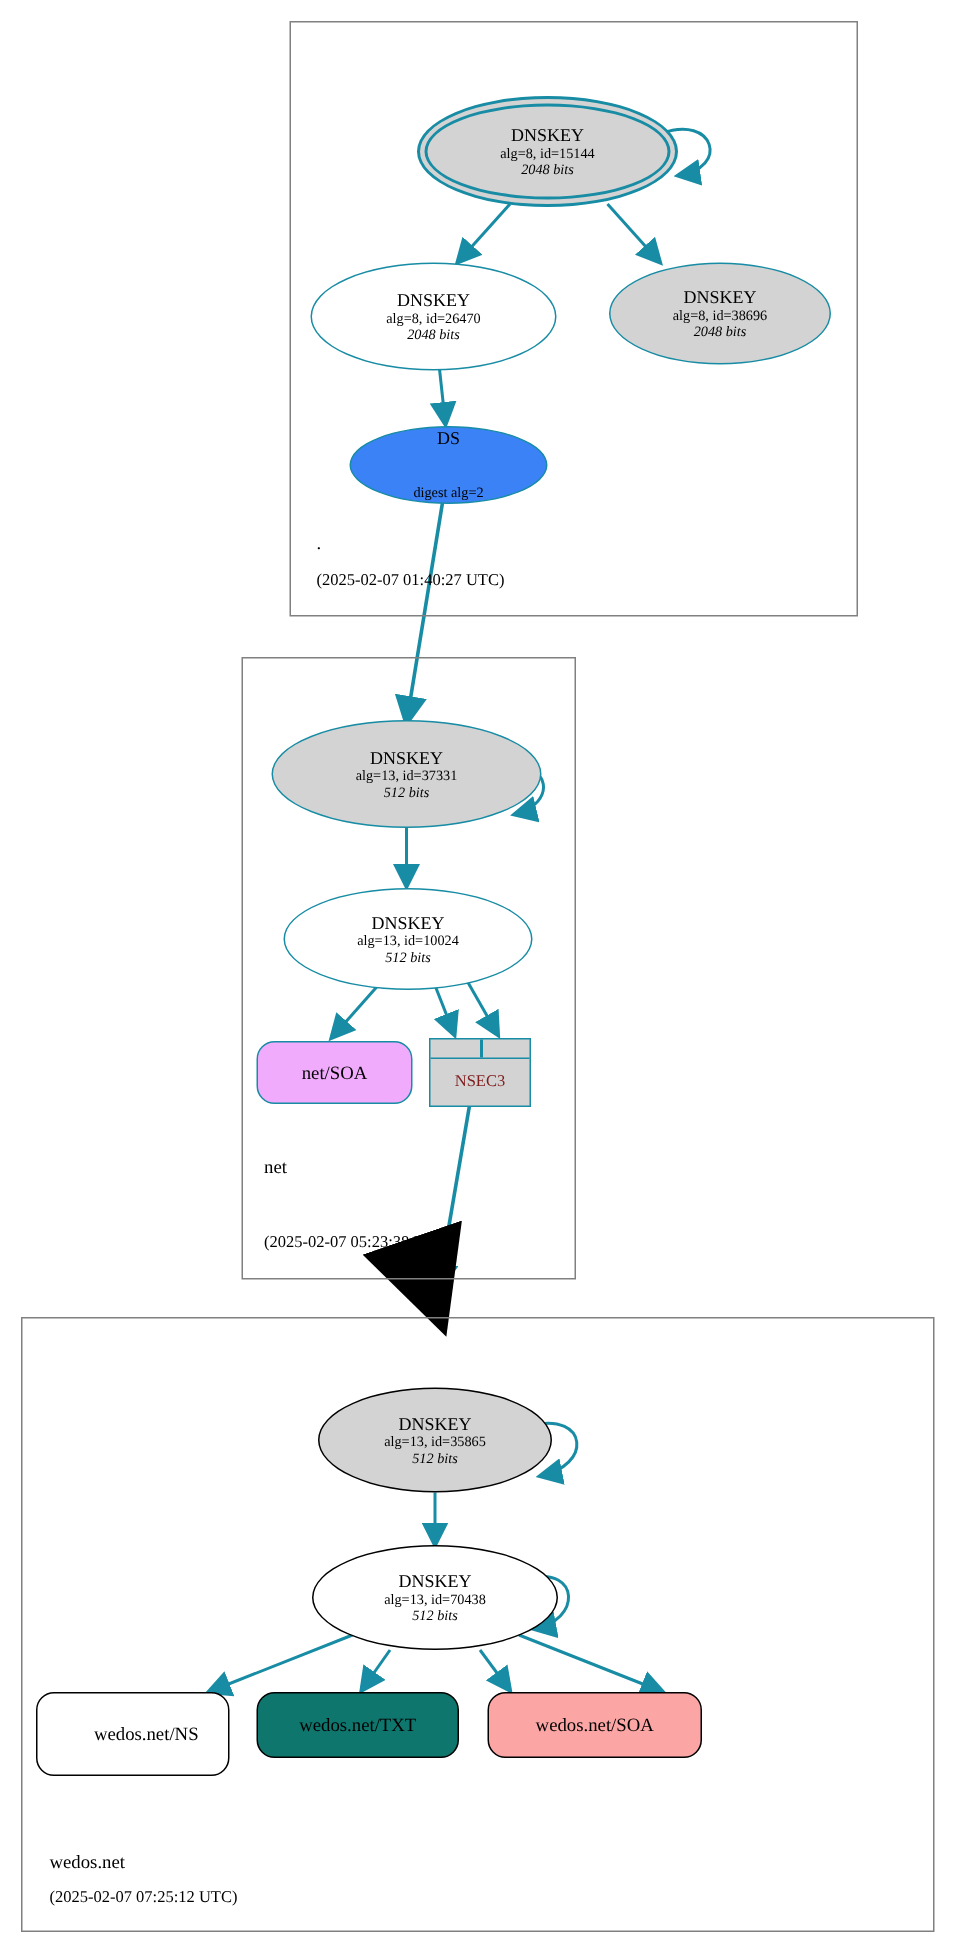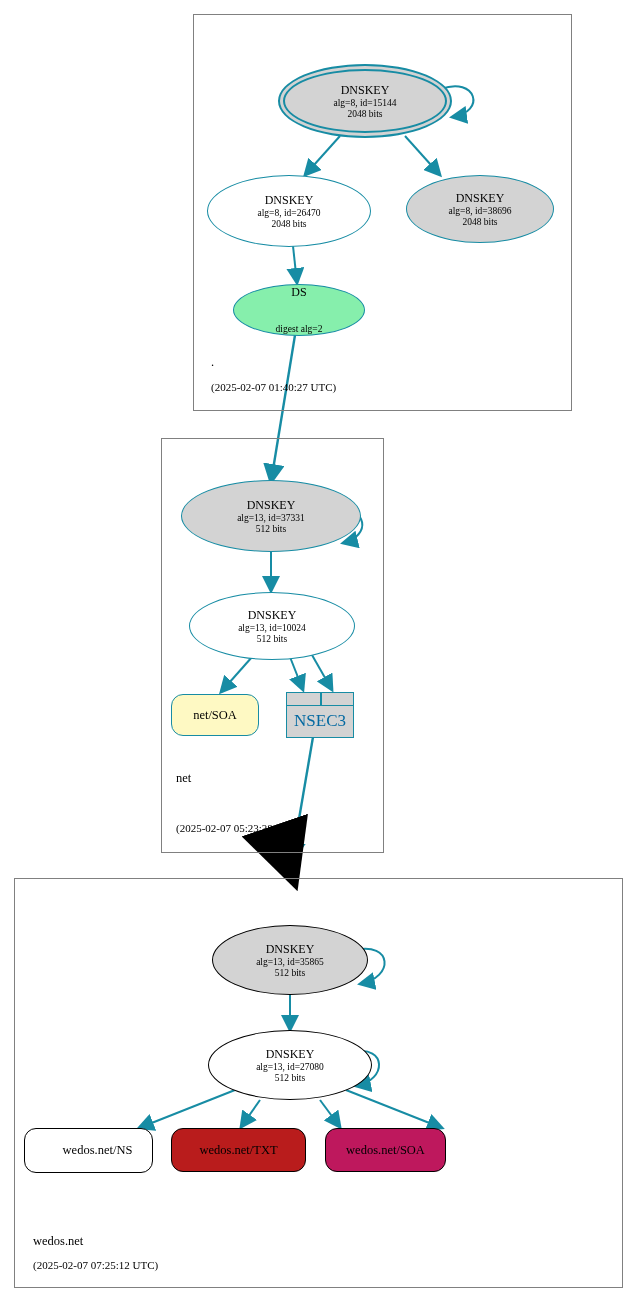--- a/index.html
+++ b/index.html
@@ -5,21 +5,21 @@
   html,body{margin:0;padding:0;background:#ffffff;}
   body{width:635px;height:1304px;position:relative;font-family:"Liberation Serif",serif;}
   #canvas{position:absolute;left:0;top:0;width:635px;height:1304px;}
   .zone-box{position:absolute;border:1px solid #808080;background:transparent;}
   .zone-label{position:absolute;font-family:"Liberation Serif",serif;font-size:12.5px;color:#000;white-space:nowrap;}
   .zone-date{position:absolute;font-family:"Liberation Serif",serif;font-size:11px;color:#000;white-space:nowrap;}
   .node{position:absolute;display:flex;flex-direction:column;align-items:center;justify-content:center;text-align:center;box-sizing:border-box;}
   .ell{border-radius:50%;}
   .node .t1{font-size:12px;line-height:15px;color:#000;}
   .node .t2{font-size:9.5px;line-height:11px;color:#000;}
-  .node .t3{font-size:9.5px;line-height:11px;color:#000;}
+  .node .t3{font-size:9.5px;line-height:11px;color:#000;font-style:italic;}
   .rrset{position:absolute;display:flex;align-items:center;justify-content:center;text-align:center;box-sizing:border-box;border-radius:12px;font-size:12.5px;color:#000;}
   svg{position:absolute;left:0;top:0;overflow:visible;}
 </style>
 </head>
 <body>
 
 <div id="canvas">
 
   <svg width="635" height="1304">
     <defs>
@@ -90,55 +90,55 @@
     <div class="t2">alg=8, id=26470</div>
     <div class="t3">2048 bits</div>
   </div>
 
   <div class="node ell" style="left:406px;top:175px;width:148px;height:68px;border:1.6px solid #178ca4;background:#d3d3d3;">
     <div class="t1">DNSKEY</div>
     <div class="t2">alg=8, id=38696</div>
     <div class="t3">2048 bits</div>
   </div>
 
-  <div class="node ell" style="left:233px;top:284px;width:132px;height:52px;border:1.6px solid #178ca4;background:#86efac;gap:24px;">
+  <div class="node ell" style="left:233px;top:284px;width:132px;height:52px;border:1.6px solid #178ca4;background:#3b82f6;gap:24px;">
     <div class="t1">DS</div>
     <div class="t2">digest alg=2</div>
   </div>
 
   <div class="node ell" style="left:181px;top:480px;width:180px;height:72px;border:1.8px solid #178ca4;background:#d3d3d3;">
     <div class="t1">DNSKEY</div>
     <div class="t2">alg=13, id=37331</div>
     <div class="t3">512 bits</div>
   </div>
 
   <div class="node ell" style="left:189px;top:592px;width:166px;height:68px;border:1.8px solid #178ca4;background:#ffffff;">
     <div class="t1">DNSKEY</div>
     <div class="t2">alg=13, id=10024</div>
     <div class="t3">512 bits</div>
   </div>
 
-  <div class="rrset" style="left:171px;top:694px;width:88px;height:42px;border:1.8px solid #178ca4;background:#fef9c3;">net/SOA</div>
+  <div class="rrset" style="left:171px;top:694px;width:104px;height:42px;border:1.8px solid #178ca4;background:#f0abfc;">net/SOA</div>
 
   <div style="position:absolute;left:286px;top:692px;width:68px;height:46px;border:1.8px solid #178ca4;background:#d3d3d3;box-sizing:border-box;">
     <div style="height:12px;border-bottom:1.5px solid #178ca4;position:relative;">
       <div style="position:absolute;left:50%;top:0;width:1.5px;height:12px;background:#178ca4;"></div>
     </div>
-    <div style="display:flex;align-items:center;justify-content:center;height:30px;font-size:17px;color:#0369a1;">NSEC3</div>
+    <div style="display:flex;align-items:center;justify-content:center;height:30px;font-size:11px;color:#7f1d1d;">NSEC3</div>
   </div>
 
   <div class="node ell" style="left:212px;top:925px;width:156px;height:70px;border:1.8px solid #000000;background:#d3d3d3;">
     <div class="t1">DNSKEY</div>
     <div class="t2">alg=13, id=35865</div>
     <div class="t3">512 bits</div>
   </div>
 
   <div class="node ell" style="left:208px;top:1030px;width:164px;height:70px;border:1.8px solid #000000;background:#ffffff;">
     <div class="t1">DNSKEY</div>
-    <div class="t2">alg=13, id=27080</div>
+    <div class="t2">alg=13, id=70438</div>
     <div class="t3">512 bits</div>
   </div>
 
-  <div class="rrset" style="left:24px;top:1128px;width:129px;height:45px;border:1.8px solid #000000;background:#ffffff;padding-left:18px;">wedos.net/NS</div>
-  <div class="rrset" style="left:171px;top:1128px;width:135px;height:44px;border:1.8px solid #000000;background:#b91c1c;">wedos.net/TXT</div>
-  <div class="rrset" style="left:325px;top:1128px;width:121px;height:44px;border:1.8px solid #000000;background:#be185d;">wedos.net/SOA</div>
+  <div class="rrset" style="left:24px;top:1128px;width:129px;height:56px;border:1.8px solid #000000;background:#ffffff;padding-left:18px;">wedos.net/NS</div>
+  <div class="rrset" style="left:171px;top:1128px;width:135px;height:44px;border:1.8px solid #000000;background:#0f766e;">wedos.net/TXT</div>
+  <div class="rrset" style="left:325px;top:1128px;width:143px;height:44px;border:1.8px solid #000000;background:#fca5a5;">wedos.net/SOA</div>
 
 </div>
 
 </body></html>

